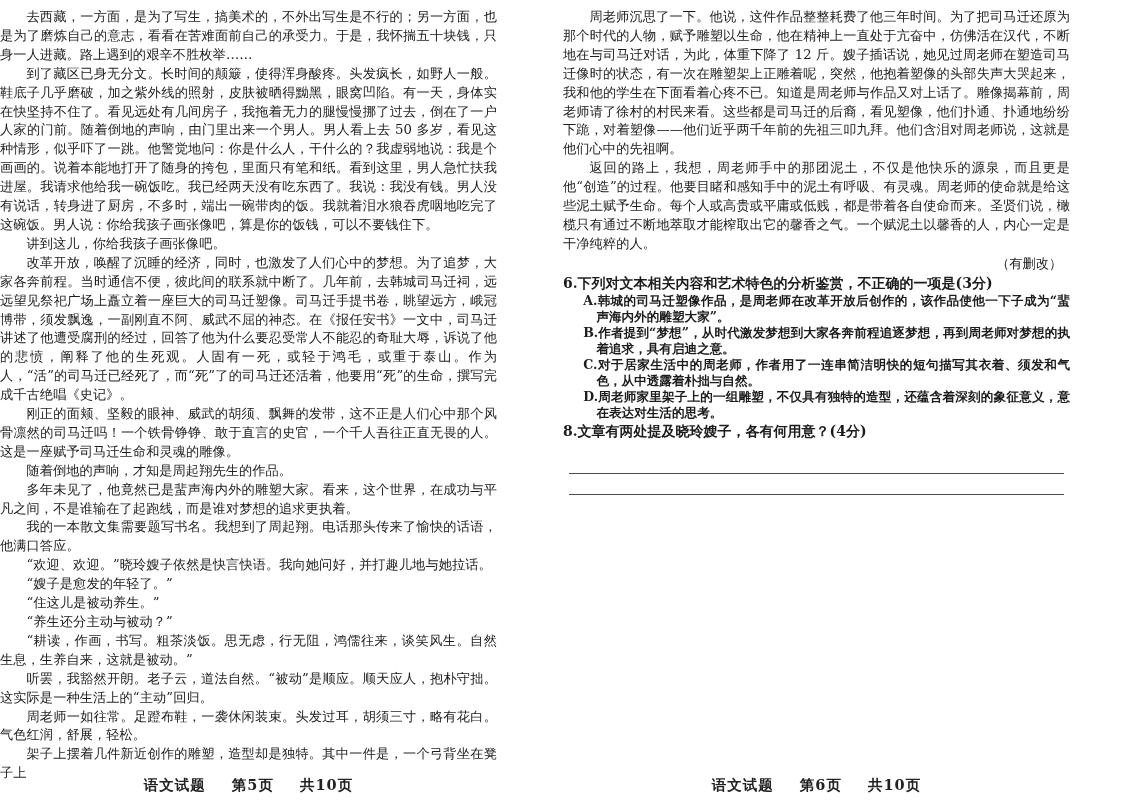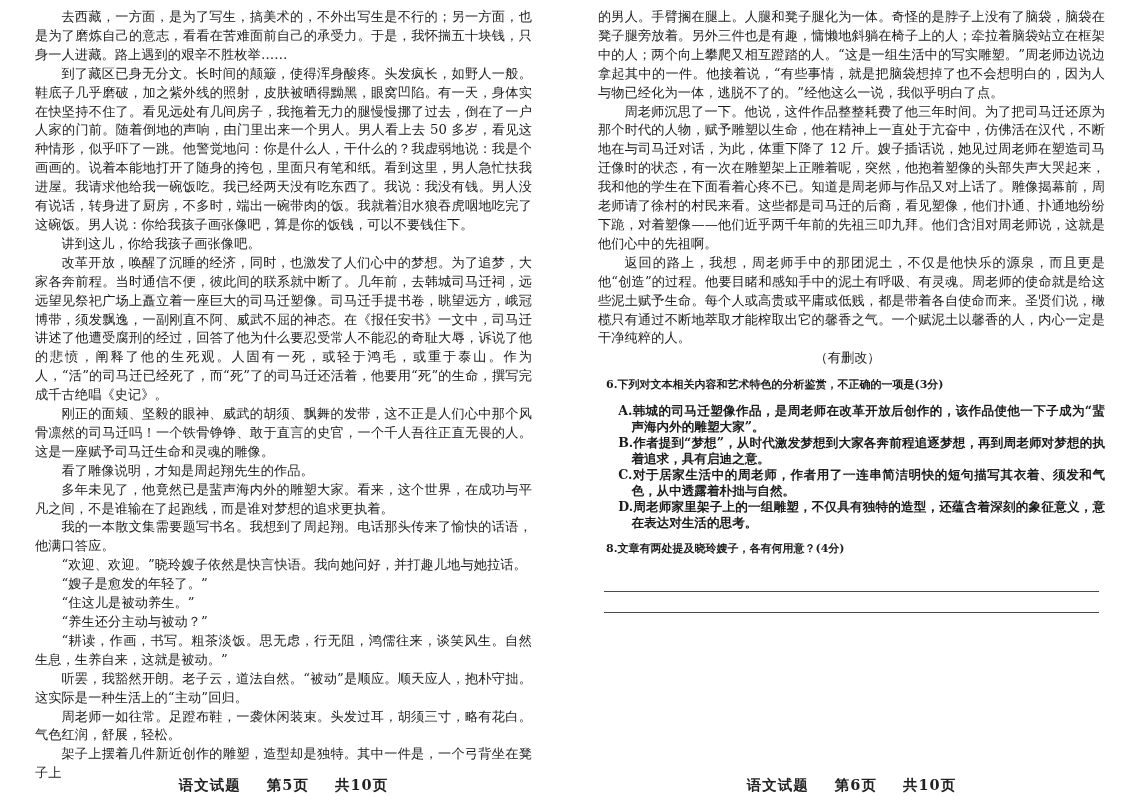--- a/index.html
+++ b/index.html
@@ -12,46 +12,46 @@
     font-family: "DejaVu Serif", "Liberation Serif", serif;
     color: #1c1c1c;
     display: flex;
   }
   .page {
     position: relative;
     height: 800px;
     box-sizing: border-box;
     padding-top: 8px;
   }
-  .page-left  { width: 497px; margin-left: 35px; }
+  .page-left  { width: 497px; }
   .page-right { width: 507px; margin-left: 66px; }
 
   
   .para {
     margin: 0;
     text-indent: 2em;
     text-align: justify;
     font-size: 13.2px;
     line-height: 18.9px;
     letter-spacing: 0.1px;
   }
   .no-indent { text-indent: 0; }
 
   .attribution {
     margin: 0;
-    text-align: center;
+    text-align: right;
     padding-right: 0.6em;
     font-size: 13.2px;
     line-height: 19px;
   }
 
   
   .q-stem {
-    margin: 8px;
-    font-size: 11px;
+    margin: 0;
+    font-size: 14px;
     line-height: 20px;
     font-weight: bold;
     letter-spacing: 0;
     text-align: justify;
   }
   .option {
     margin: 0 0 0 1.6em;
     padding-left: 1.05em;
     text-indent: -1.05em;
     font-size: 12.6px;
@@ -85,40 +85,39 @@
 
 <div class="sheet">
 
   <div class="page page-left">
     <div>
       <p class="para">去西藏，一方面，是为了写生，搞美术的，不外出写生是不行的；另一方面，也是为了磨炼自己的意志，看看在苦难面前自己的承受力。于是，我怀揣五十块钱，只身一人进藏。路上遇到的艰辛不胜枚举……</p>
       <p class="para">到了藏区已身无分文。长时间的颠簸，使得浑身酸疼。头发疯长，如野人一般。鞋底子几乎磨破，加之紫外线的照射，皮肤被晒得黝黑，眼窝凹陷。有一天，身体实在快坚持不住了。看见远处有几间房子，我拖着无力的腿慢慢挪了过去，倒在了一户人家的门前。随着倒地的声响，由门里出来一个男人。男人看上去 50 多岁，看见这种情形，似乎吓了一跳。他警觉地问：你是什么人，干什么的？我虚弱地说：我是个画画的。说着本能地打开了随身的挎包，里面只有笔和纸。看到这里，男人急忙扶我进屋。我请求他给我一碗饭吃。我已经两天没有吃东西了。我说：我没有钱。男人没有说话，转身进了厨房，不多时，端出一碗带肉的饭。我就着泪水狼吞虎咽地吃完了这碗饭。男人说：你给我孩子画张像吧，算是你的饭钱，可以不要钱住下。</p>
       <p class="para">讲到这儿，你给我孩子画张像吧。</p>
       <p class="para">改革开放，唤醒了沉睡的经济，同时，也激发了人们心中的梦想。为了追梦，大家各奔前程。当时通信不便，彼此间的联系就中断了。几年前，去韩城司马迁祠，远远望见祭祀广场上矗立着一座巨大的司马迁塑像。司马迁手提书卷，眺望远方，峨冠博带，须发飘逸，一副刚直不阿、威武不屈的神态。在《报任安书》一文中，司马迁讲述了他遭受腐刑的经过，回答了他为什么要忍受常人不能忍的奇耻大辱，诉说了他的悲愤，阐释了他的生死观。人固有一死，或轻于鸿毛，或重于泰山。作为人，“活”的司马迁已经死了，而“死”了的司马迁还活着，他要用“死”的生命，撰写完成千古绝唱《史记》。</p>
       <p class="para">刚正的面颊、坚毅的眼神、威武的胡须、飘舞的发带，这不正是人们心中那个风骨凛然的司马迁吗！一个铁骨铮铮、敢于直言的史官，一个千人吾往正直无畏的人。这是一座赋予司马迁生命和灵魂的雕像。</p>
-      <p class="para">看了雕像说明，才知是周起翔先生的作品。</p>
+      <p class="para">随着倒地的声响，才知是周起翔先生的作品。</p>
       <p class="para">多年未见了，他竟然已是蜚声海内外的雕塑大家。看来，这个世界，在成功与平凡之间，不是谁输在了起跑线，而是谁对梦想的追求更执着。</p>
       <p class="para">我的一本散文集需要题写书名。我想到了周起翔。电话那头传来了愉快的话语，他满口答应。</p>
       <p class="para">“欢迎、欢迎。”晓玲嫂子依然是快言快语。我向她问好，并打趣儿地与她拉话。</p>
       <p class="para">“嫂子是愈发的年轻了。”</p>
       <p class="para">“住这儿是被动养生。”</p>
       <p class="para">“养生还分主动与被动？”</p>
       <p class="para">“耕读，作画，书写。粗茶淡饭。思无虑，行无阻，鸿儒往来，谈笑风生。自然生息，生养自来，这就是被动。”</p>
       <p class="para">听罢，我豁然开朗。老子云，道法自然。“被动”是顺应。顺天应人，抱朴守拙。这实际是一种生活上的“主动”回归。</p>
       <p class="para">周老师一如往常。足蹬布鞋，一袭休闲装束。头发过耳，胡须三寸，略有花白。气色红润，舒展，轻松。</p>
       <p class="para">架子上摆着几件新近创作的雕塑，造型却是独特。其中一件是，一个弓背坐在凳子上</p>
     </div>
     <div class="footer">
       <span>语文试题</span><span>第5页</span><span>共10页</span>
     </div>
   </div>
 
   <div class="page page-right">
     <div>
-      <p class="para no-indent">的男人。手臂搁在腿上。人腿和凳子腿化为一体。奇怪的是脖子上没有了脑袋，脑袋在凳子腿旁放着。另外三件也是有趣，慵懒地斜躺在椅子上的人；牵拉着脑袋站立在框架中的人；两个向上攀爬又相互蹬踏的人。“这是一组生活中的写实雕塑。”周老师边说边拿起其中的一件。他接着说，“有些事情，就是把脑袋想掉了也不会想明白的，因为人与物已经化为一体，逃脱不了的。”经他这么一说，我似乎明白了点。</p>
       <p class="para">周老师沉思了一下。他说，这件作品整整耗费了他三年时间。为了把司马迁还原为那个时代的人物，赋予雕塑以生命，他在精神上一直处于亢奋中，仿佛活在汉代，不断地在与司马迁对话，为此，体重下降了 12 斤。嫂子插话说，她见过周老师在塑造司马迁像时的状态，有一次在雕塑架上正雕着呢，突然，他抱着塑像的头部失声大哭起来，我和他的学生在下面看着心疼不已。知道是周老师与作品又对上话了。雕像揭幕前，周老师请了徐村的村民来看。这些都是司马迁的后裔，看见塑像，他们扑通、扑通地纷纷下跪，对着塑像——他们近乎两千年前的先祖三叩九拜。他们含泪对周老师说，这就是他们心中的先祖啊。</p>
       <p class="para">返回的路上，我想，周老师手中的那团泥土，不仅是他快乐的源泉，而且更是他“创造”的过程。他要目睹和感知手中的泥土有呼吸、有灵魂。周老师的使命就是给这些泥土赋予生命。每个人或高贵或平庸或低贱，都是带着各自使命而来。圣贤们说，橄榄只有通过不断地萃取才能榨取出它的馨香之气。一个赋泥土以馨香的人，内心一定是干净纯粹的人。</p>
       <p class="attribution">（有删改）</p>
 
       <div>
         <p class="q-stem">6.下列对文本相关内容和艺术特色的分析鉴赏，不正确的一项是(3分)</p>
         <p class="option">A.韩城的司马迁塑像作品，是周老师在改革开放后创作的，该作品使他一下子成为“蜚声海内外的雕塑大家”。</p>
         <p class="option">B.作者提到“梦想”，从时代激发梦想到大家各奔前程追逐梦想，再到周老师对梦想的执着追求，具有启迪之意。</p>
         <p class="option">C.对于居家生活中的周老师，作者用了一连串简洁明快的短句描写其衣着、须发和气色，从中透露着朴拙与自然。</p>
         <p class="option">D.周老师家里架子上的一组雕塑，不仅具有独特的造型，还蕴含着深刻的象征意义，意在表达对生活的思考。</p>

